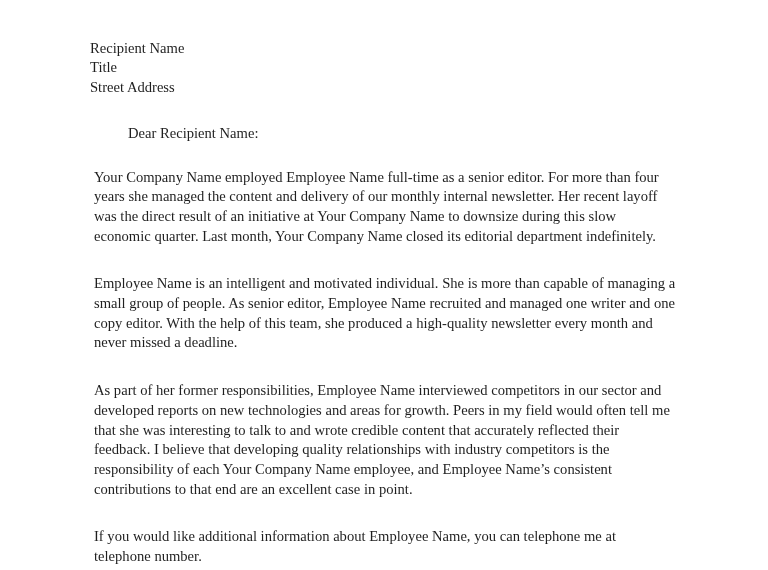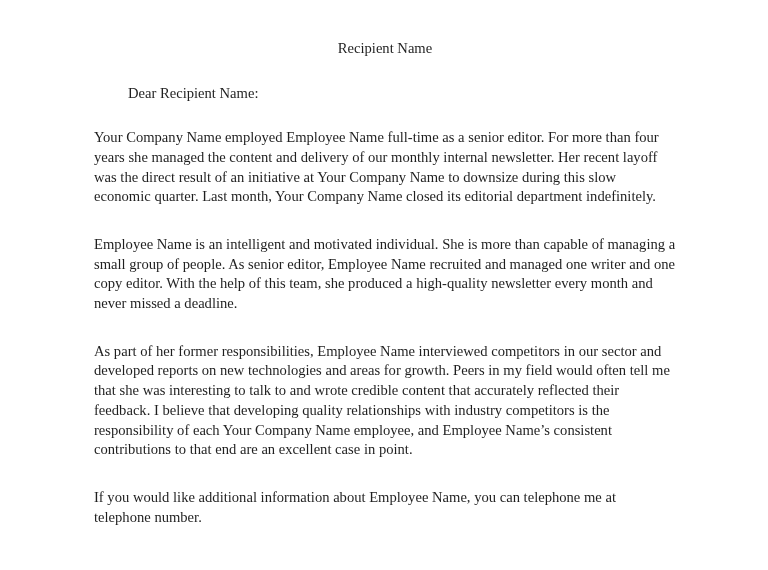--- a/index.html
+++ b/index.html
@@ -41,41 +41,43 @@
   }
 
   .date-line {
     margin: 0 0 0 0;
   }
 
   
   .gap-lg { height: 33px; }
   .gap-md { height: 26px; }
 
-  .address-block .line { margin: 0; text-align: center; }
+  .address-block .line { margin: 0; }
 
   .para {
     margin: 4px;
   }
 
   .para-gap { height: 20px; }
 </style>
 </head>
 <body>
 
 <div id="page">
 
   <div id="letter">
 
     <div class="line date-line">Date</div>
 
     <div class="gap-lg"></div>
 
     <div class="address-block">
       <div class="line">Recipient Name</div>
+      <div class="line">Title</div>
+      <div class="line">Street Address</div>
     </div>
 
     <div class="gap-md"></div>
 
     <div class="line">Dear Recipient Name:</div>
 
     <div class="para-gap"></div>
 
     <p class="para">Your Company Name employed Employee Name full-time as a senior editor. For more than four years she managed the content and delivery of our monthly internal newsletter. Her recent layoff was the direct result of an initiative at Your Company Name to downsize during this slow economic quarter. Last month, Your Company Name closed its editorial department indefinitely.</p>
 

